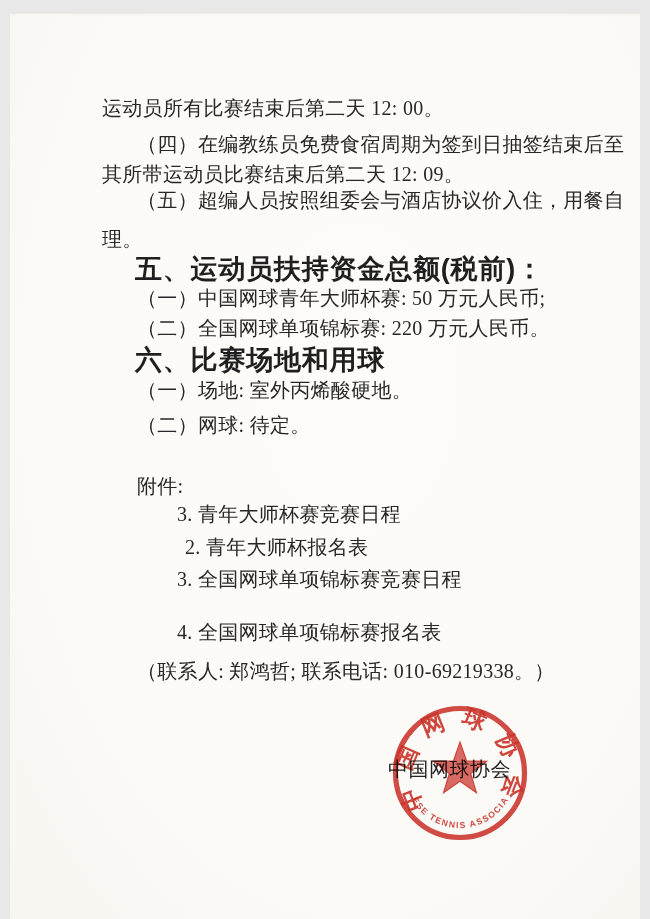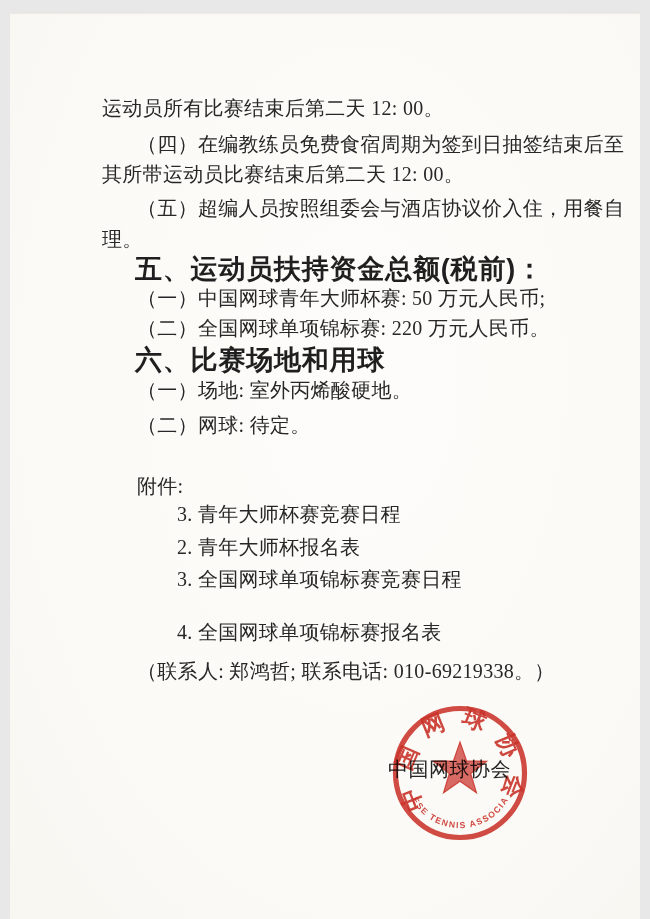--- a/index.html
+++ b/index.html
@@ -59,32 +59,32 @@
 </head>
 <body>
 
 <div class="page">
 
   <div class="top-edge"></div>
 
   <div>
       <div class="tline" style="left: 92px; top: 82px;">运动员所有比赛结束后第二天 12: 00。</div>
       <div class="tline" style="left: 127px; top: 118px;">（四）在编教练员免费食宿周期为签到日抽签结束后至</div>
-      <div class="tline" style="left: 92px; top: 148px;">其所带运动员比赛结束后第二天 12: 00。</div>
-      <div class="tline" style="left: 127px; top: 182px;">（五）超编人员按照组委会与酒店协议价入住，用餐自</div>
+      <div class="tline" style="left: 92px; top: 148px;">其所带运动员比赛结束后第二天 12: 09。</div>
+      <div class="tline" style="left: 127px; top: 174px;">（五）超编人员按照组委会与酒店协议价入住，用餐自</div>
       <div class="tline" style="left: 92px; top: 213px;">理。</div>
       <div class="tline heading" style="left: 125px; top: 243px;">五、运动员扶持资金总额(税前)：</div>
       <div class="tline" style="left: 127px; top: 272px;">（一）中国网球青年大师杯赛: 50 万元人民币;</div>
       <div class="tline" style="left: 127px; top: 302px;">（二）全国网球单项锦标赛: 220 万元人民币。</div>
       <div class="tline heading" style="left: 125px; top: 334px;">六、比赛场地和用球</div>
       <div class="tline" style="left: 127px; top: 364px;">（一）场地: 室外丙烯酸硬地。</div>
       <div class="tline" style="left: 127px; top: 399px;">（二）网球: 待定。</div>
       <div class="tline" style="left: 127px; top: 460px;">附件:</div>
       <div class="tline" style="left: 167px; top: 488px;">3. 青年大师杯赛竞赛日程</div>
-      <div class="tline" style="left: 167px; top: 521px;">2. 青年大师杯报名表</div>
+      <div class="tline" style="left: 175px; top: 521px;">2. 青年大师杯报名表</div>
       <div class="tline" style="left: 167px; top: 553px;">3. 全国网球单项锦标赛竞赛日程</div>
       <div class="tline" style="left: 167px; top: 606px;">4. 全国网球单项锦标赛报名表</div>
       <div class="tline" style="left: 127px; top: 645px;">（联系人: 郑鸿哲; 联系电话: 010-69219338。）</div>
     </div>
 
   <div class="sig" style="left:378px; top:744px;">中国网球协会</div>
 
   <svg class="stamp" width="140" height="140" viewBox="0 0 140 140">
     <defs>
       <path id="arcTop" d="M 34,100.2 A 47,47 0 1 1 106,100.2" fill="none"></path>

